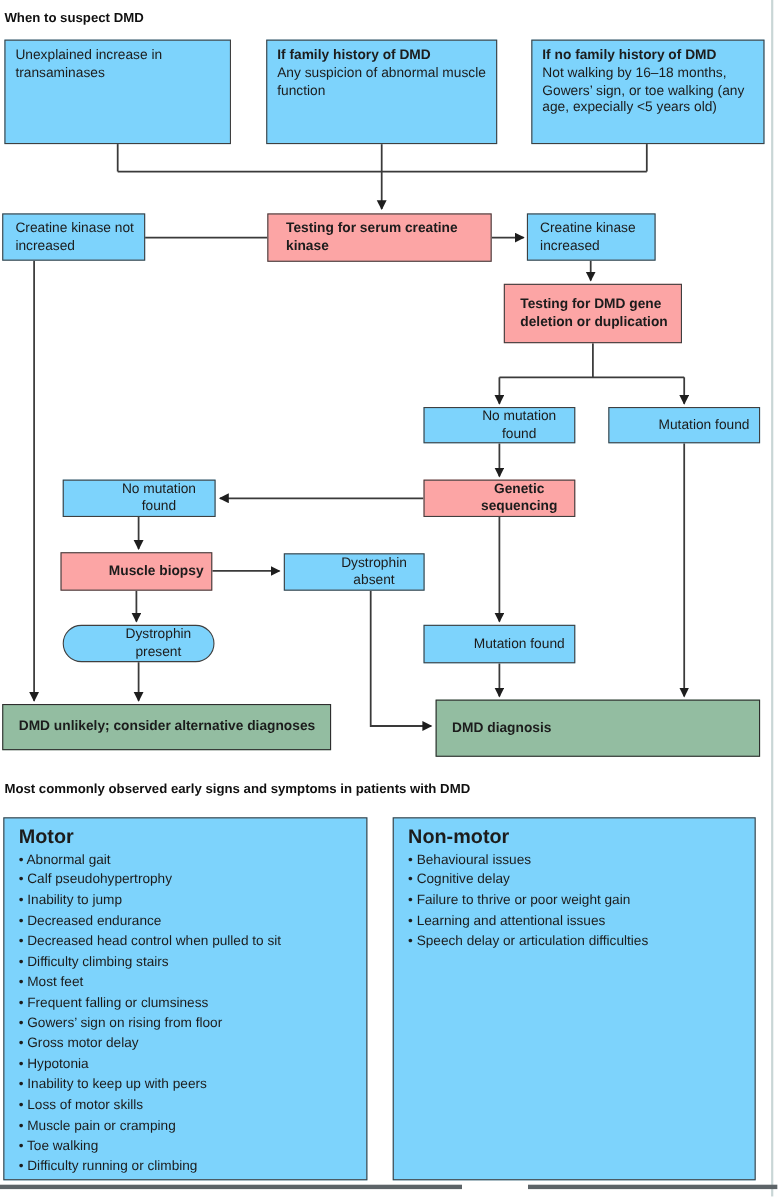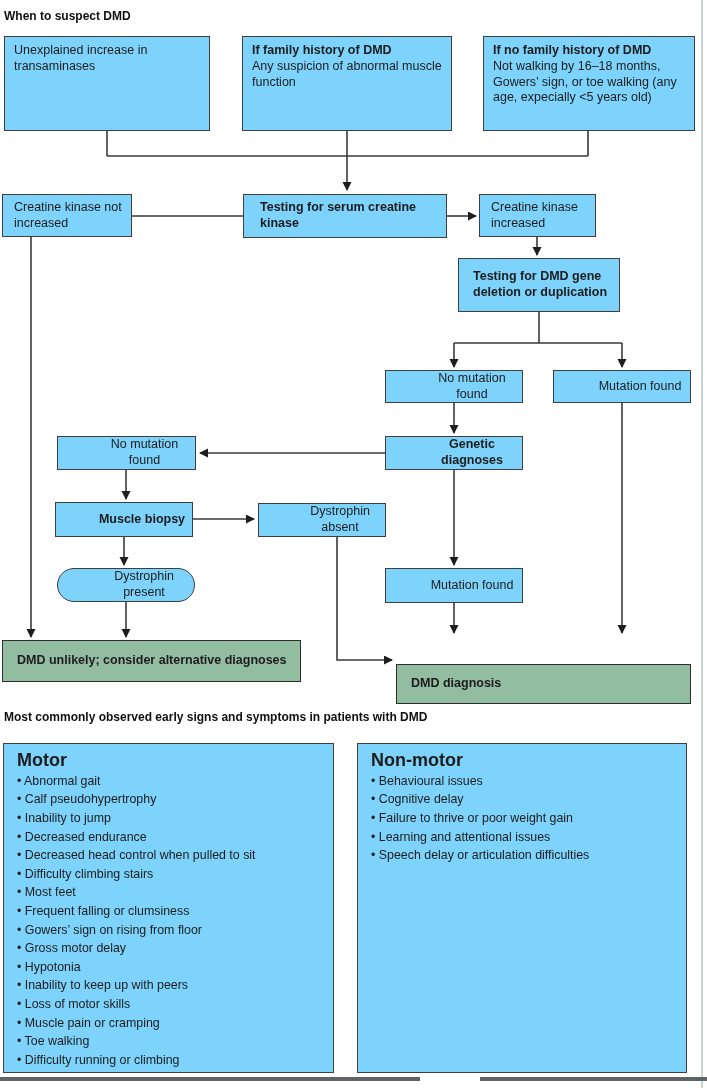--- a/index.html
+++ b/index.html
@@ -6,21 +6,21 @@
   #figure {
     position:relative; width:707px; height:1088px; background:#ffffff;
     font-family:"Liberation Sans", sans-serif; color:#1c1c1c; overflow:hidden;
   }
   .sec-title { position:absolute; font-size:12px; font-weight:bold; color:#101010;text-align:center; }
   .box {
     position:absolute; box-sizing:border-box; border:1.5px solid #3f3f3f;
     font-size:12.5px; line-height:15.8px; color:#1c1c1c;padding-left:36px;
   }
   .blue  { background:#7dd3fc; }
-  .green { background:#7dd3fc; }
+  .green { background:#fca5a5; }
   .dark  { background:#93bda1; border-color:#2e2e2e; }
   .pad   { padding:6px 9px; }
   .center { display:flex; align-items:center; justify-content:center; text-align:center; }
   .vleft  { display:flex; align-items:center; padding-left:14px; }
   .bold   { font-weight:bold; }
   .boxtitle { font-weight:bold; }
   svg.connectors { position:absolute; left:0; top:0; pointer-events:none; }
   .symptom-head { font-weight:bold; font-size:18px; margin:0 0 3px 0; }
   ul.symptoms { margin:0; padding:0; list-style:none; font-size:12.4px; line-height:18.6px; }
   ul.symptoms li::before { content:"• "; }
@@ -95,21 +95,21 @@
 
   <div class="box blue center" style="left:385px; top:370px; width:138px; height:33px;">
     <span>No mutation found</span>
   </div>
 
   <div class="box blue center" style="left:553px; top:370px; width:138px; height:33px;">
     <span>Mutation found</span>
   </div>
 
   <div class="box green center bold" style="left:385px; top:436px; width:138px; height:34px;">
-    <span>Genetic diagnoses</span>
+    <span>Genetic sequencing</span>
   </div>
 
   <div class="box blue center" style="left:57px; top:436px; width:139px; height:34px;">
     <span>No mutation found</span>
   </div>
 
   <div class="box green center bold" style="left:55px; top:502px; width:138px; height:35px;">
     <span>Muscle biopsy</span>
   </div>
 
@@ -122,21 +122,21 @@
   </div>
 
   <div class="box blue center" style="left:385px; top:568px; width:138px; height:35px;">
     <span>Mutation found</span>
   </div>
 
   <div class="box dark vleft bold" style="left:2px; top:640px; width:299px; height:42px;">
     <span>DMD unlikely; consider alternative diagnoses</span>
   </div>
 
-  <div class="box dark vleft bold" style="left:396px; top:636px; width:295px; height:40px;margin-top:28px;">
+  <div class="box dark vleft bold" style="left:396px; top:636px; width:295px; height:52px;">
     <span>DMD diagnosis</span>
   </div>
 
   <div class="box blue" style="left:3px; top:743px; width:331px; height:330px; padding:9px 8px 0 13px;">
     <div class="symptom-head">Motor</div>
     <ul class="symptoms">
       <li>Abnormal gait</li>
       <li>Calf pseudohypertrophy</li>
       <li>Inability to jump</li>
       <li>Decreased endurance</li>

